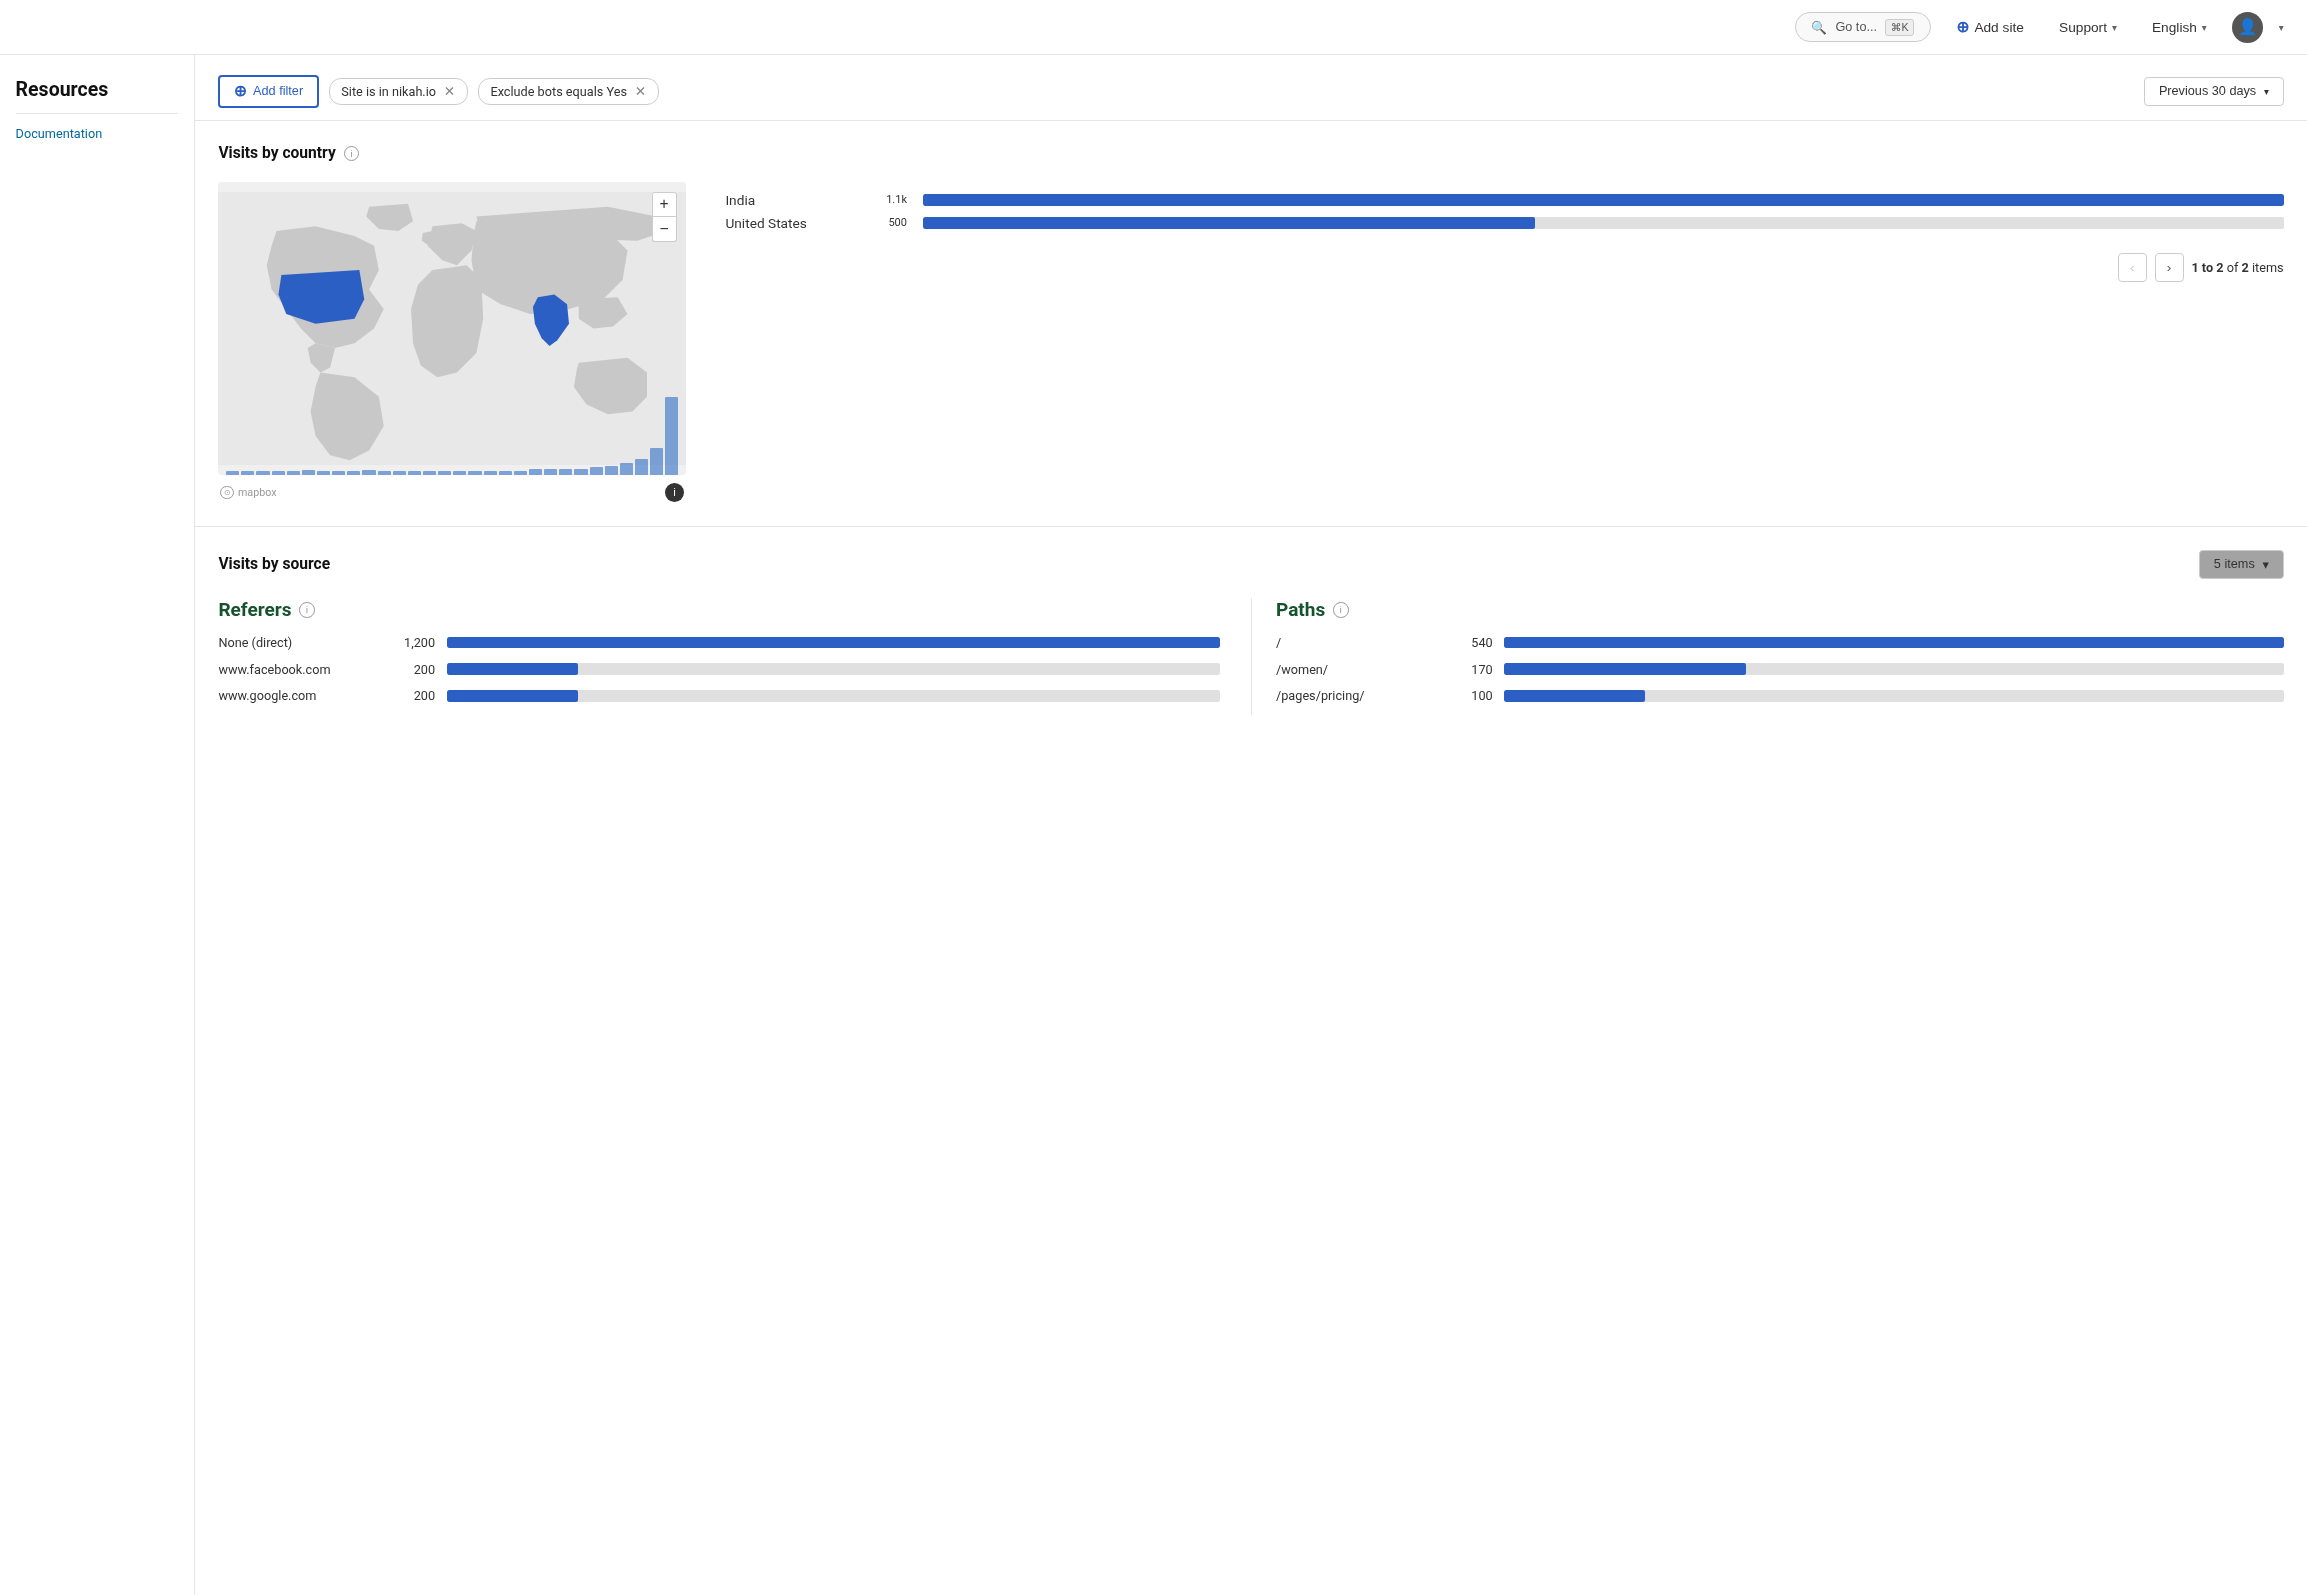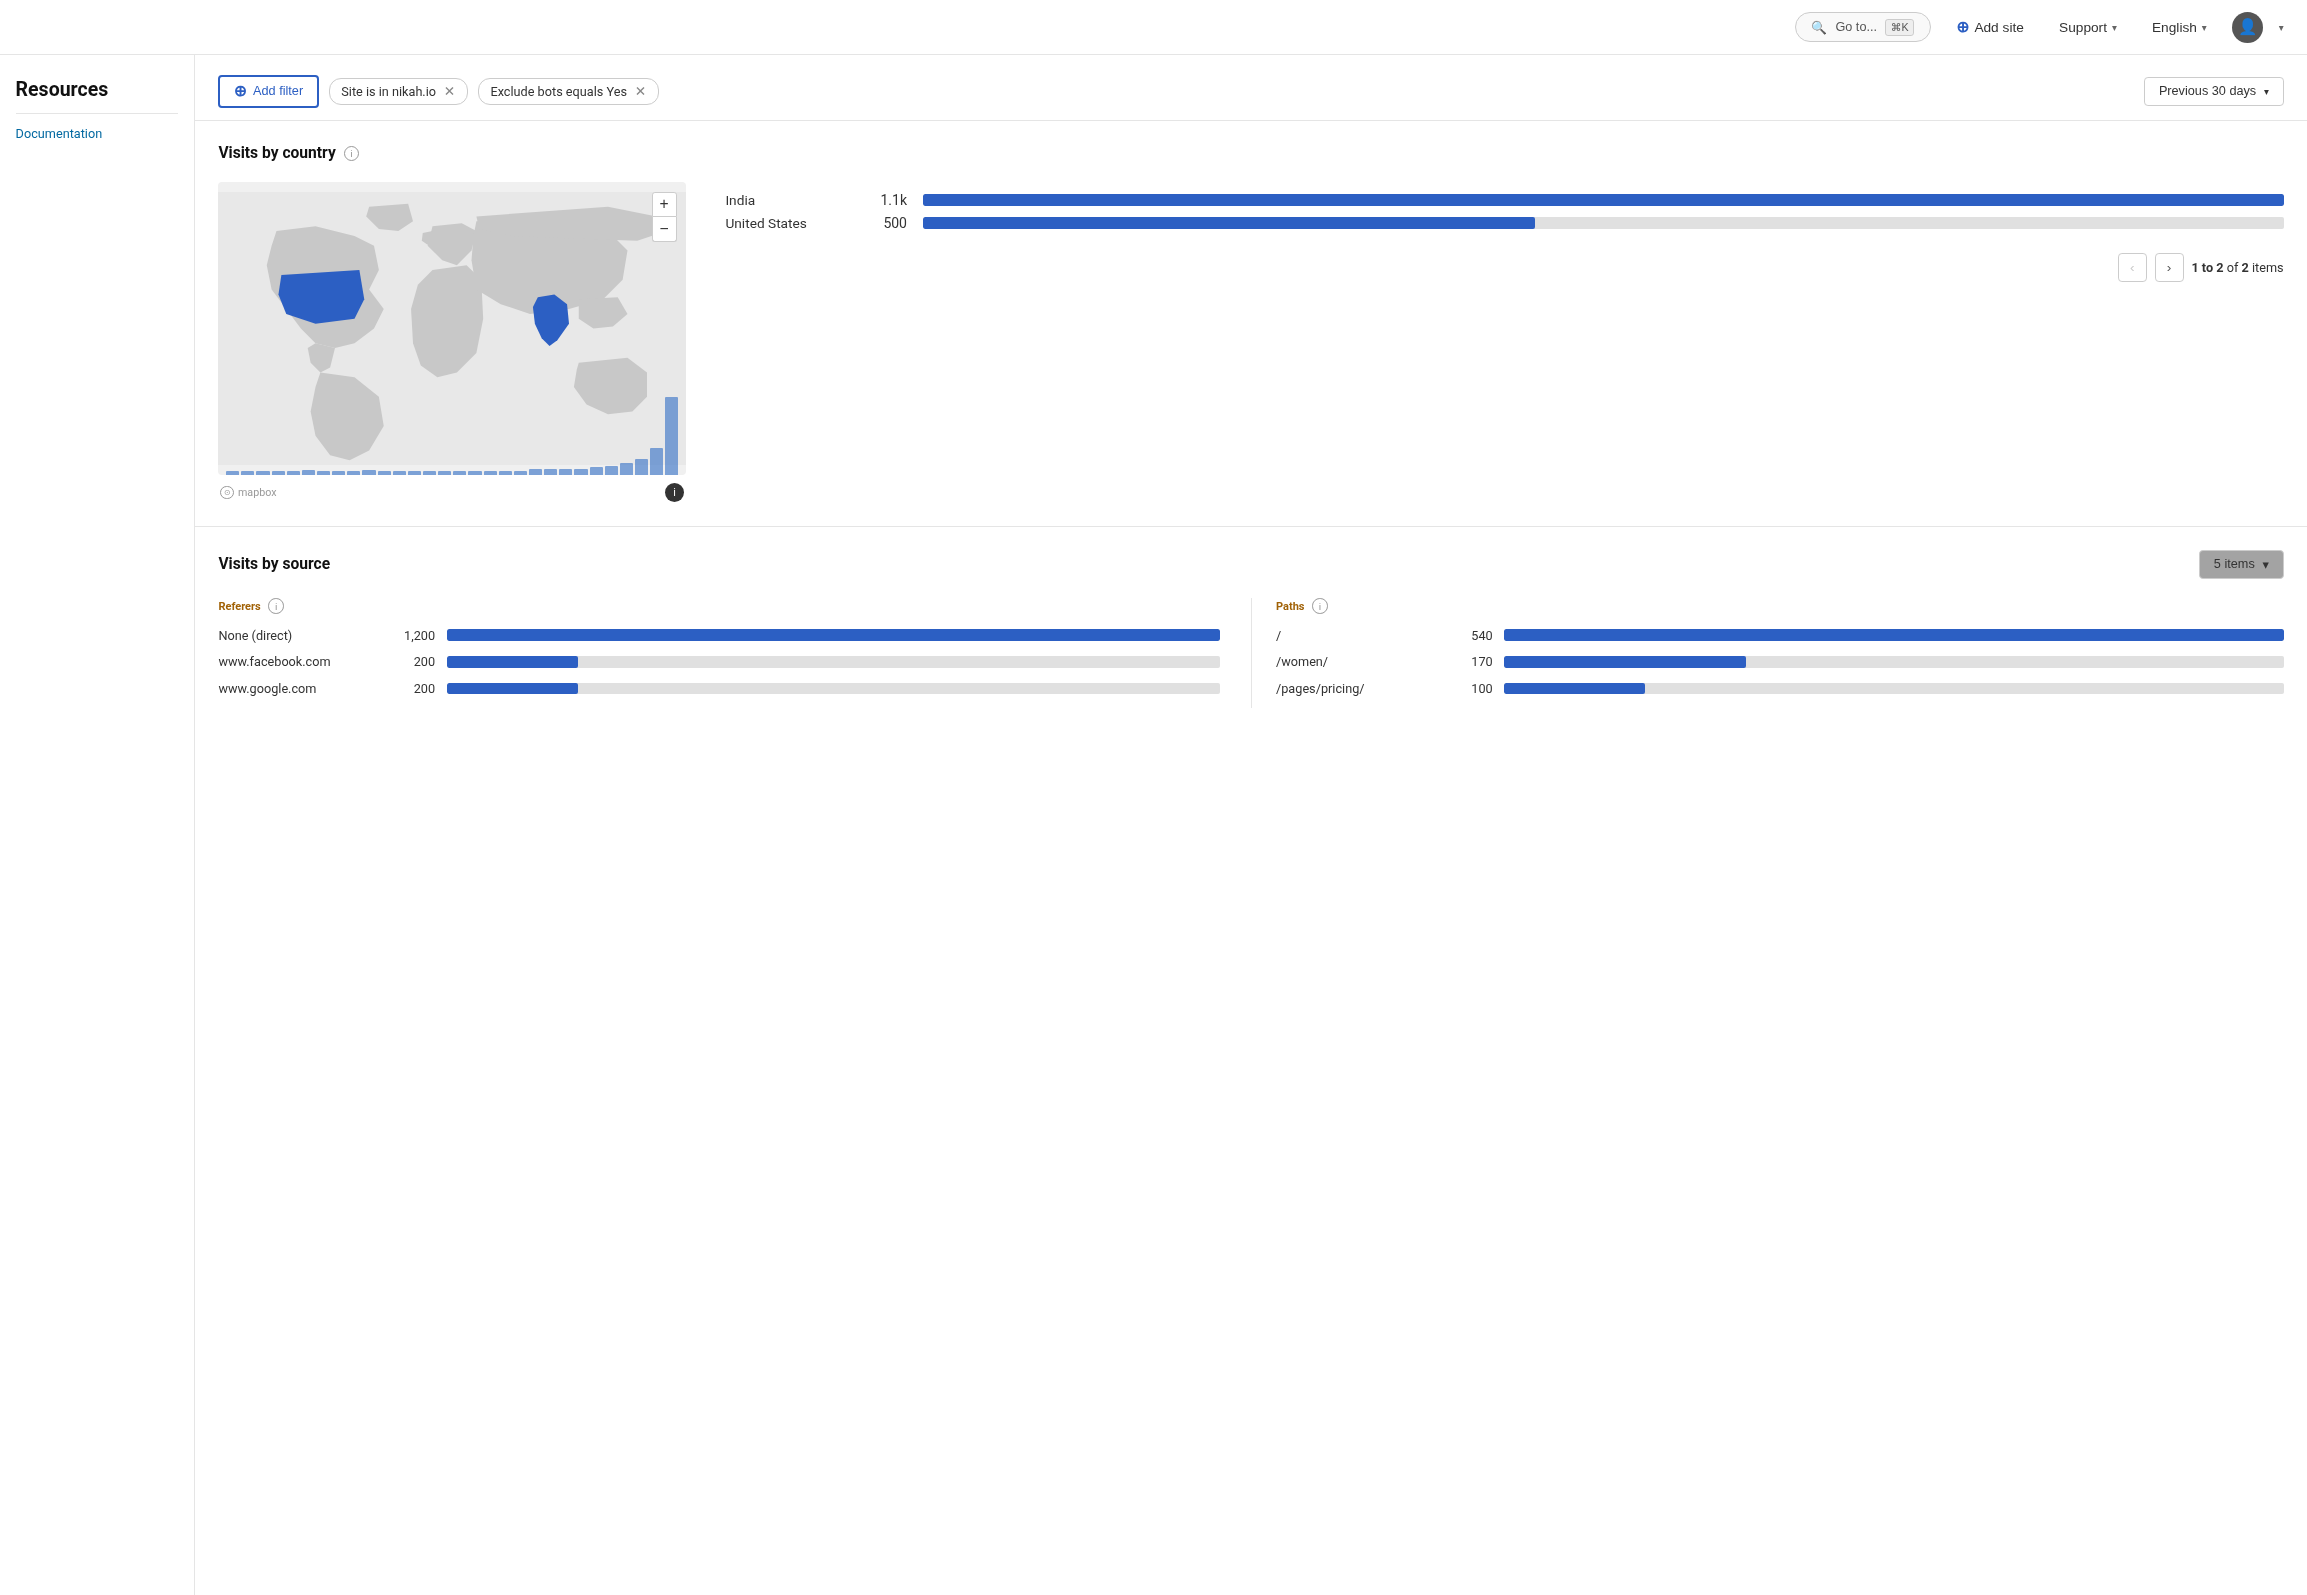--- a/index.html
+++ b/index.html
@@ -300,21 +300,21 @@
       gap: 15.6px;
     }
     .country-name {
       width: 117px;
       font-size: 13.7px;
       color: #333;
     }
     .country-value {
       width: 49px;
       text-align: right;
-      font-size: 14px;
+      font-size: 11px;
       color: #333;
     }
     .bar-track {
       flex: 1;
       height: 11.7px;
       background: #e0e0e0;
       border-radius: 2px;
       overflow: hidden;
     }
     .bar-fill {
@@ -387,23 +387,23 @@
       padding-right: 0;
       border-left: 1px solid #e5e5e5;
     }
     .col-header {
       display: flex;
       align-items: center;
       gap: 7.8px;
       margin-bottom: 13.7px;
     }
     .col-title {
-      font-size: 11px;
+      font-size: 19px;
       font-weight: 700;
-      color: #a16207;
+      color: #14532d;
     }
     .source-item {
       display: flex;
       align-items: center;
       gap: 11.7px;
       margin-bottom: 11.7px;
     }
     .source-label {
       flex: 0 0 156px;
       font-size: 12.7px;

